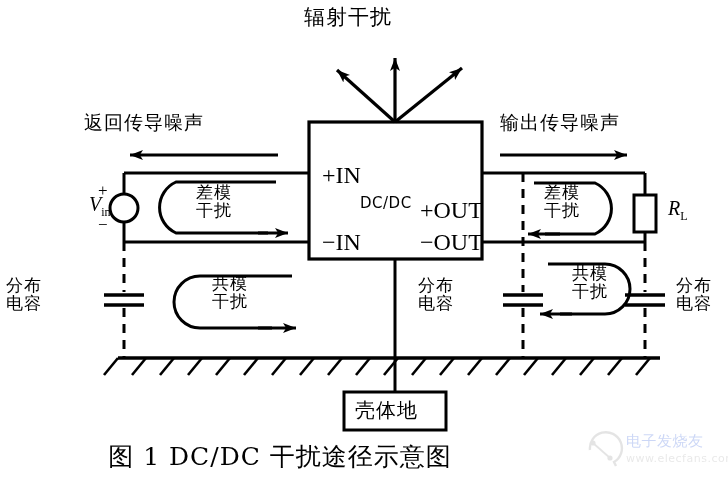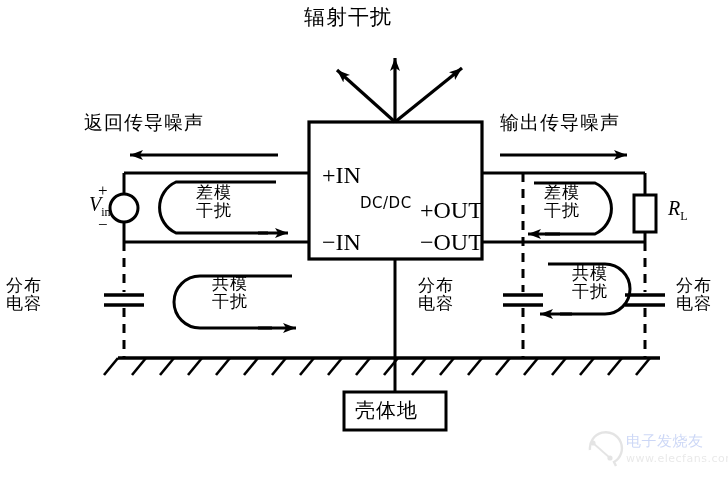--- a/index.html
+++ b/index.html
@@ -284,20 +284,21 @@
 电容</div>
   <div class="lbl cjk-2" style="left:418px; top:276px;">分布
 电容</div>
   <div class="lbl cjk-2" style="left:676px; top:276px;">分布
 电容</div>
 
   <div class="lbl rl" style="left:668px; top:198px;"><span>R</span><sub>L</sub></div>
 
   <div class="lbl cjk" style="left:355px; top:400px; font-size:20px;">壳体地</div>
 
+  <div class="caption">图 1  DC/DC 干扰途径示意图</div>
 
   <div id="watermark">
     <svg width="40" height="42" viewBox="0 0 40 42">
       <path d="M6,22 A16,16 0 1 1 30,34 L32,38" fill="none" stroke="#888" stroke-width="2.4"></path>
       <circle cx="9" cy="15" r="2.6" fill="#888"></circle>
       <circle cx="26" cy="30" r="2.6" fill="#888"></circle>
       <line x1="9" y1="15" x2="26" y2="30" stroke="#888" stroke-width="1.8"></line>
     </svg>
     <div class="wm-text">电子发烧友</div>
     <div class="wm-url">www.elecfans.com</div>

